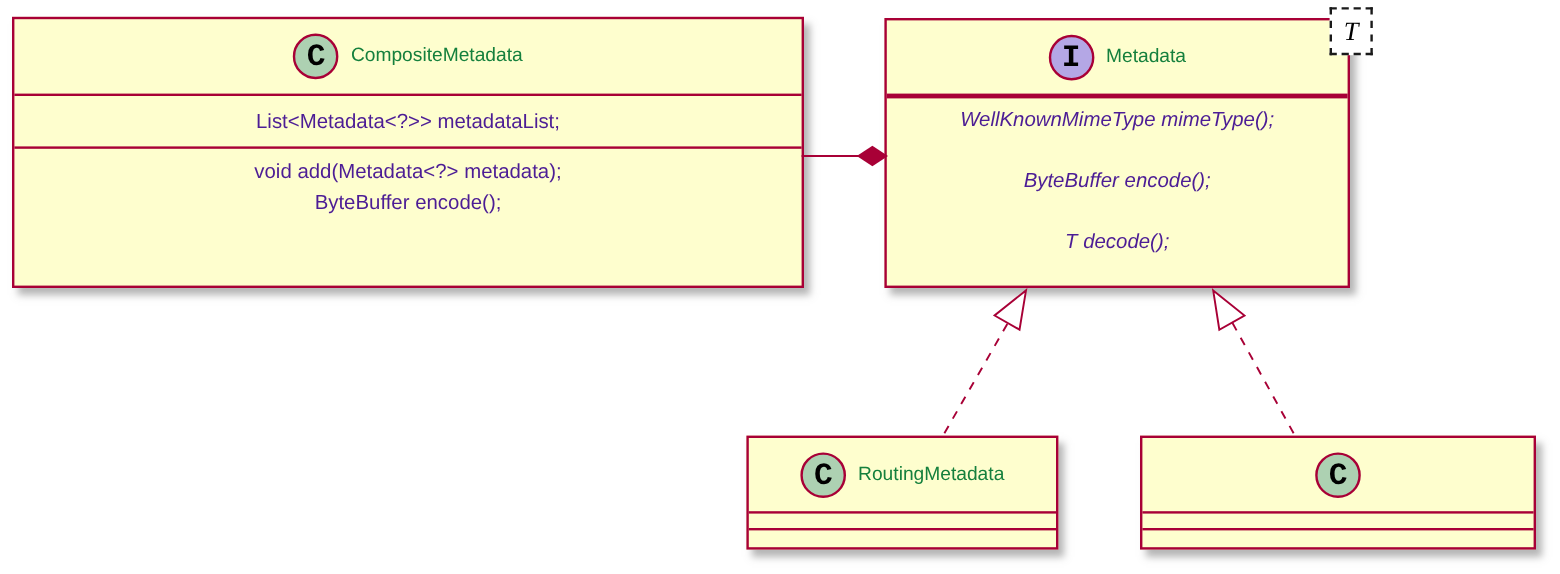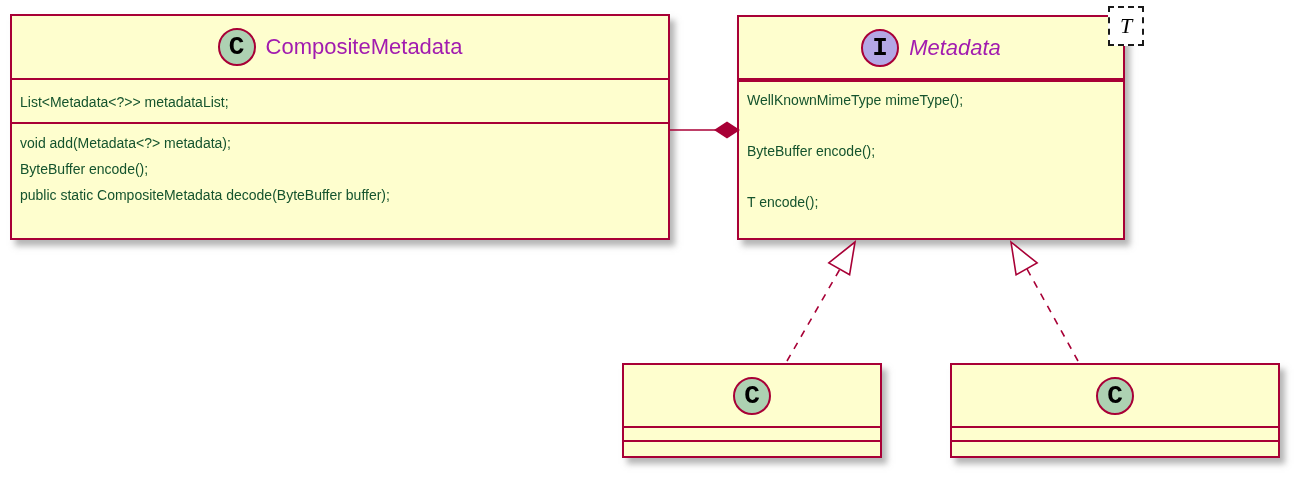--- a/index.html
+++ b/index.html
@@ -23,37 +23,37 @@
   .circ {
     width:38px; height:38px; border-radius:50%;
     border:2px solid #A80036;
     display:flex; align-items:center; justify-content:center;
     font-family:"Liberation Mono","DejaVu Sans Mono",monospace;
     font-weight:bold; font-size:26px; color:#000; line-height:1;
     flex:0 0 auto;
   }
   .class-circ { background:#ADD1B2; }
   .iface-circ { background:#B4A7E5; }
-  .title { font-size:22px; color:#a21caf; white-space:nowrap; }
-  .title.italic { font-style:italic; }
+  .title { font-size:16px; color:#15803d; white-space:nowrap; }
+  .title.italic { }
   .sect { border-top:2px solid #A80036; }
-  .member { font-size:14px; color:#14532d; white-space:nowrap; line-height:26px; padding:0 8px; }
+  .member { font-size:17px; color:#4c1d95; white-space:nowrap; line-height:26px; padding:0 8px;text-align:center; }
 
   
   #box-composite { left:10px; top:14px; width:660px; height:226px; }
   #box-composite .uml-header { height:62px; }
   #box-composite .fields  { height:44px; padding-top:9px; }
   #box-composite .methods { flex:1; padding-top:6px; }
 
   
   #box-metadata { left:737px; top:15px; width:388px; height:225px; }
   #box-metadata .uml-header { height:61px; }
   #box-metadata .fields  { height:19px; }
   #box-metadata .methods { flex:1; padding-top:6px; }
-  #box-metadata .member { margin-bottom:27px; line-height:24px; }
+  #box-metadata .member { margin-bottom:27px; line-height:24px;font-style:italic; }
 
   
   #box-routing { left:622px; top:363px; width:260px; height:95px; }
   #box-dataenc { left:950px; top:363px; width:330px; height:95px; }
   .small-box .uml-header { height:61px; }
   .small-box .row1 { height:14px; }
   .small-box .row2 { flex:1; }
 
   
   .generic-box {
@@ -79,42 +79,42 @@
     <div class="uml-header">
       <span class="circ class-circ">C</span>
       <span class="title">CompositeMetadata</span>
     </div>
     <div class="sect fields">
       <div class="member">List&lt;Metadata&lt;?&gt;&gt; metadataList;</div>
     </div>
     <div class="sect methods">
       <div class="member">void add(Metadata&lt;?&gt; metadata);</div>
       <div class="member">ByteBuffer encode();</div>
-      <div class="member">public static CompositeMetadata decode(ByteBuffer buffer);</div>
     </div>
   </div>
 
   <div class="uml-box" id="box-metadata">
     <div class="uml-header">
       <span class="circ iface-circ">I</span>
       <span class="title italic">Metadata</span>
     </div>
     <div class="sect fields"></div>
     <div class="sect methods">
       <div class="member">WellKnownMimeType mimeType();</div>
       <div class="member">ByteBuffer encode();</div>
-      <div class="member">T encode();</div>
+      <div class="member">T decode();</div>
     </div>
   </div>
 
   <div class="generic-box">T</div>
 
   <div class="uml-box small-box" id="box-routing">
     <div class="uml-header">
       <span class="circ class-circ">C</span>
+      <span class="title">RoutingMetadata</span>
     </div>
     <div class="sect row1"></div>
     <div class="sect row2"></div>
   </div>
 
   <div class="uml-box small-box" id="box-dataenc">
     <div class="uml-header">
       <span class="circ class-circ">C</span>
     </div>
     <div class="sect row1"></div>

